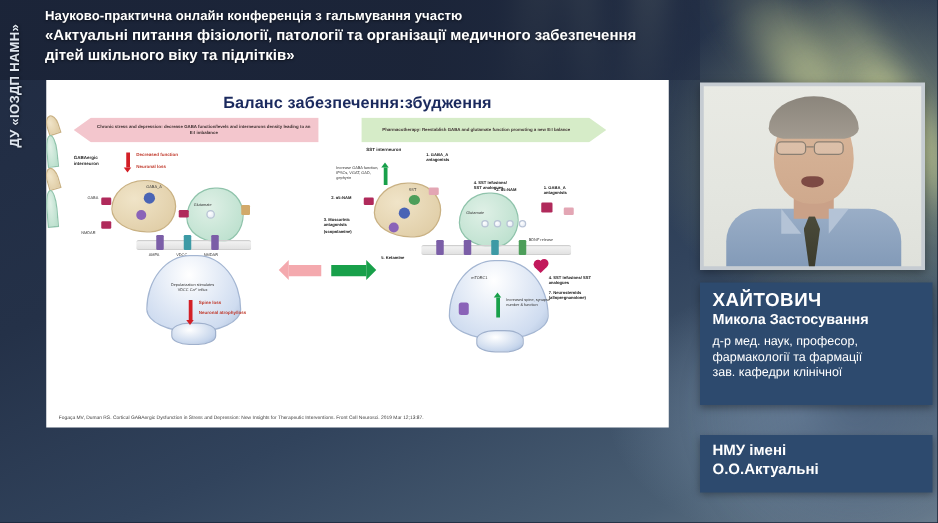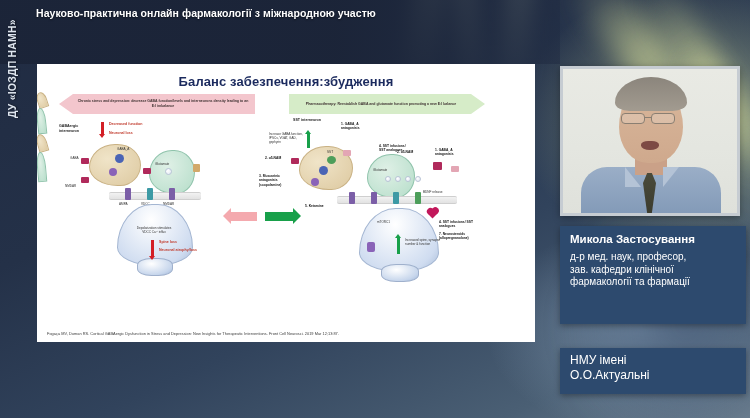--- a/index.html
+++ b/index.html
@@ -262,21 +262,21 @@
   #speaker-card {
     left: 560px; top: 226px; width: 186px; height: 98px; padding: 6px 8px 6px 10px;
   }
   #speaker-surname { font-size: 15px; font-weight: bold; letter-spacing: 0.4px; line-height: 17px; }
   #speaker-name { font-size: 11.5px; font-weight: bold; line-height: 14px; margin-top: 0px; }
   #speaker-role { font-size: 10px; line-height: 12.5px; margin-top: 5px; }
 
   #affiliation-card {
     left: 560px; top: 348px; width: 186px; height: 46px; padding: 5px 8px 5px 10px;
   }
-  #affiliation-text { font-size: 12px; line-height: 15px; }
+  #affiliation-text { font-size: 12px; line-height: 15px; font-weight: bold; }
 
   #caption-bar {
     position: absolute; left: 37px; top: 352px; width: 498px; height: 36px;
     background: #2d4a6e; color: #ffffff;
     display: flex; align-items: center; padding-left: 12px;
     box-shadow: 0 2px 6px rgba(0,0,0,0.3);
   }
   #caption-text { font-size: 12px; letter-spacing: 0.05px; }
 </style>
 </head>
@@ -290,21 +290,22 @@
   <div class="streak s1"></div>
   <div class="streak s2"></div>
   <div class="streak s3"></div>
   <div class="glow-dark"></div>
 
   <div id="header-band"></div>
 
   <div id="org-vertical">ДУ «ІОЗДП НАМН»</div>
 
   <div id="conf-title">
-    <div id="conf-line1">Науково-практична онлайн фармакології з міжнародною участю</div>
+    <div id="conf-line1">Науково-практична онлайн конференція з гальмування участю</div>
+    <div id="conf-line2">«Актуальні питання фізіології, патології та організації медичного забезпечення дітей шкільного віку та підлітків»</div>
   </div>
 
 
   <div id="slide">
 
     <div id="slide-title">Баланс забезпечення:збудження</div>
 
     <div id="figure">
 
       <div class="ban left-ban">Chronic stress and depression: decrease GABA function/levels and interneurons density leading to an E:I imbalance</div>
@@ -413,25 +414,26 @@
       <div class="wc-head"></div>
       <div class="wc-hair"></div>
       <div class="wc-glass l"></div>
       <div class="wc-glass r"></div>
       <div class="wc-bridge"></div>
       <div class="wc-mouth"></div>
     </div>
   </div>
 
   <div id="speaker-card" class="card">
+    <div id="speaker-surname">ХАЙТОВИЧ</div>
     <div id="speaker-name">Микола Застосування</div>
     <div id="speaker-role">
       <div>д-р мед. наук, професор,</div>
+      <div>фармакології та фармації</div>
       <div>зав. кафедри клінічної</div>
-      <div>фармакології та фармації</div>
     </div>
   </div>
 
   <div id="affiliation-card" class="card">
     <div id="affiliation-text">
       <div>НМУ імені</div>
       <div>О.О.Актуальні</div>
     </div>
   </div>
 

